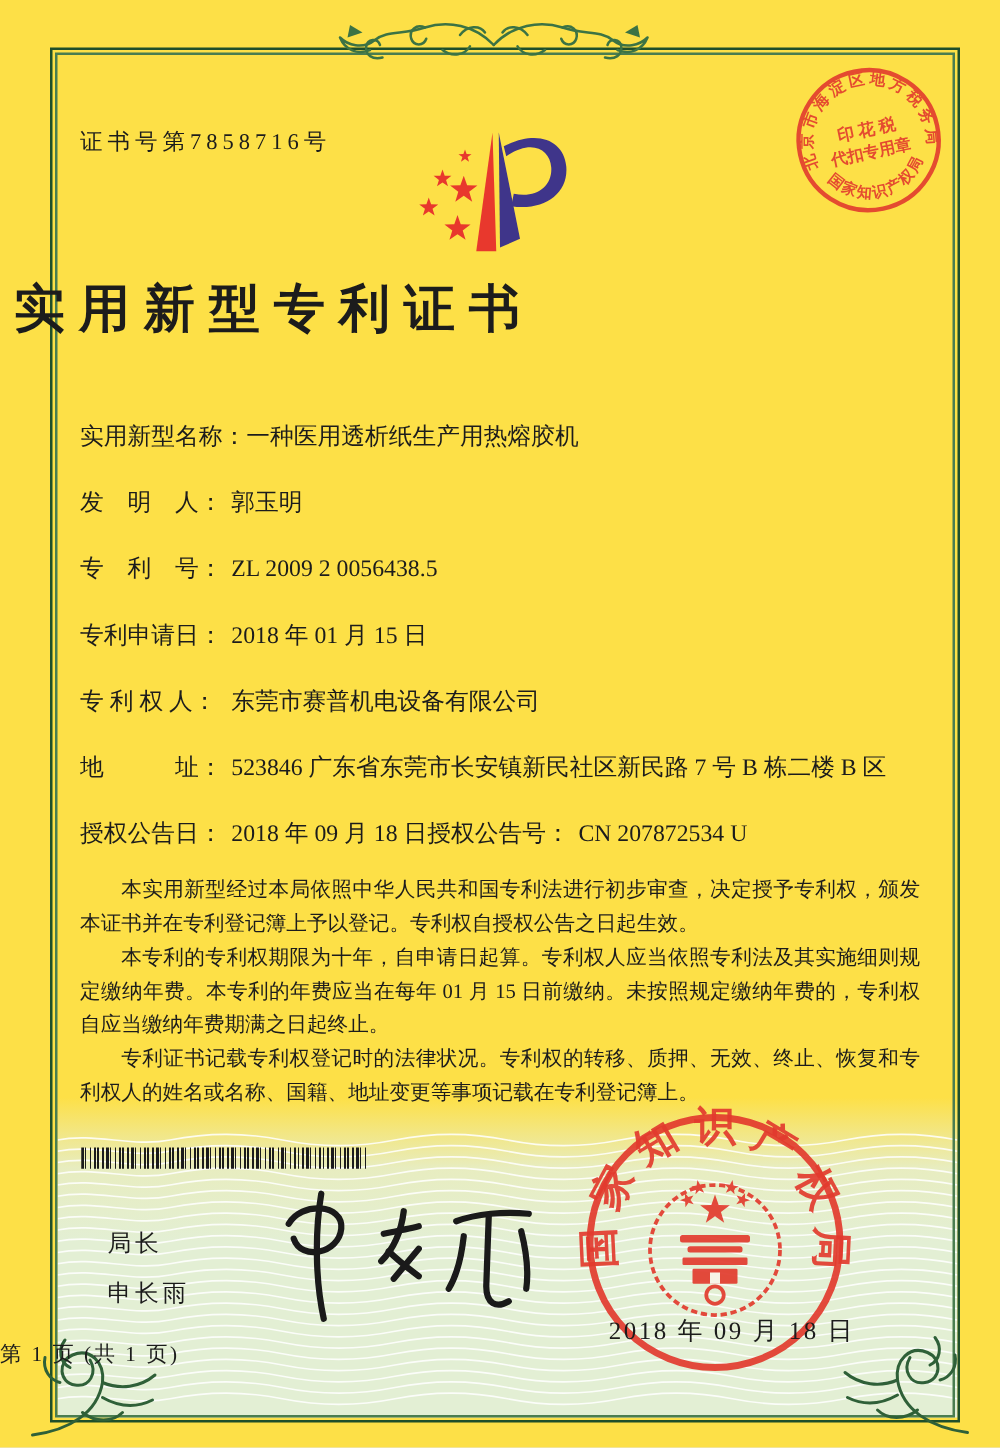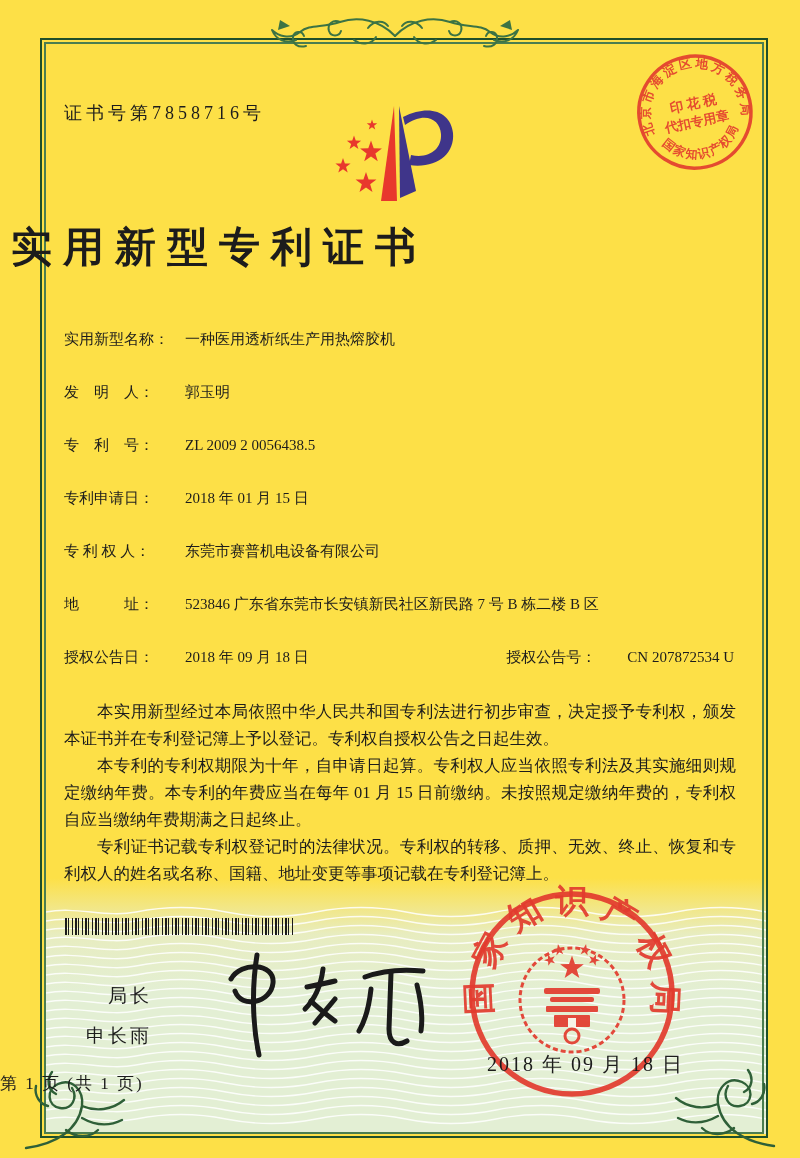--- a/index.html
+++ b/index.html
@@ -15,36 +15,36 @@
   .frame::after{content:"";position:absolute;inset:2px;border:2px solid #4a7d50;}
   .ornament{position:absolute;pointer-events:none;}
   
   .cert-no{position:absolute;left:64px;top:101px;font-size:18px;letter-spacing:4px;}
   
   .logo{position:absolute;left:325px;top:103px;}
   
   .title{position:absolute;left:0;top:220px;width:100%;
         font-size:41px;font-weight:700;letter-spacing:11px;text-indent:11px;}
   
-  .fields{position:absolute;left:64px;top:326px;width:672px;font-size:15px;line-height:26px;}
+  .fields{position:absolute;left:64px;top:337px;width:672px;font-size:19px;line-height:26px;}
   .frow{display:flex;margin-bottom:27px;}
   .flabel{flex:0 0 121px;white-space:pre;}
   .fvalue{flex:1;}
-  .frow.dual{justify-content:space-between;}
+  .frow.dual{}
   .dual-left,.dual-right{display:flex;}
   .dual-right{margin-right:2px;}
   
   .body-text{position:absolute;left:64px;top:698px;width:672px;
         font-size:16.5px;line-height:27px;text-align:justify;}
   .body-text p{margin:0;text-indent:2em;}
   
   .barcode{position:absolute;left:65px;top:918px;width:228px;height:17px;
         background:repeating-linear-gradient(90deg,#1b1b1b 0 2px,transparent 2px 3px,#1b1b1b 3px 4px,transparent 4px 7px,#1b1b1b 7px 8px,transparent 8px 10px);}
   
-  .signer{position:absolute;left:86px;top:976px;font-size:19px;letter-spacing:3px;line-height:40px;text-align:right;}
+  .signer{position:absolute;left:86px;top:976px;font-size:19px;letter-spacing:3px;line-height:40px;}
   .signature{position:absolute;left:195px;top:945px;}
   
   .seal{position:absolute;left:462px;top:884px;}
   .seal-date{position:absolute;left:487px;top:1051px;font-size:20px;letter-spacing:2px;font-weight:500;}
   
   .stamp{position:absolute;left:633px;top:50px;transform:rotate(-12deg);}
   
   .footer{position:absolute;left:0;top:1072px;width:100%;text-align:left;font-size:17px;letter-spacing:2px;}
 </style>
 </head>

